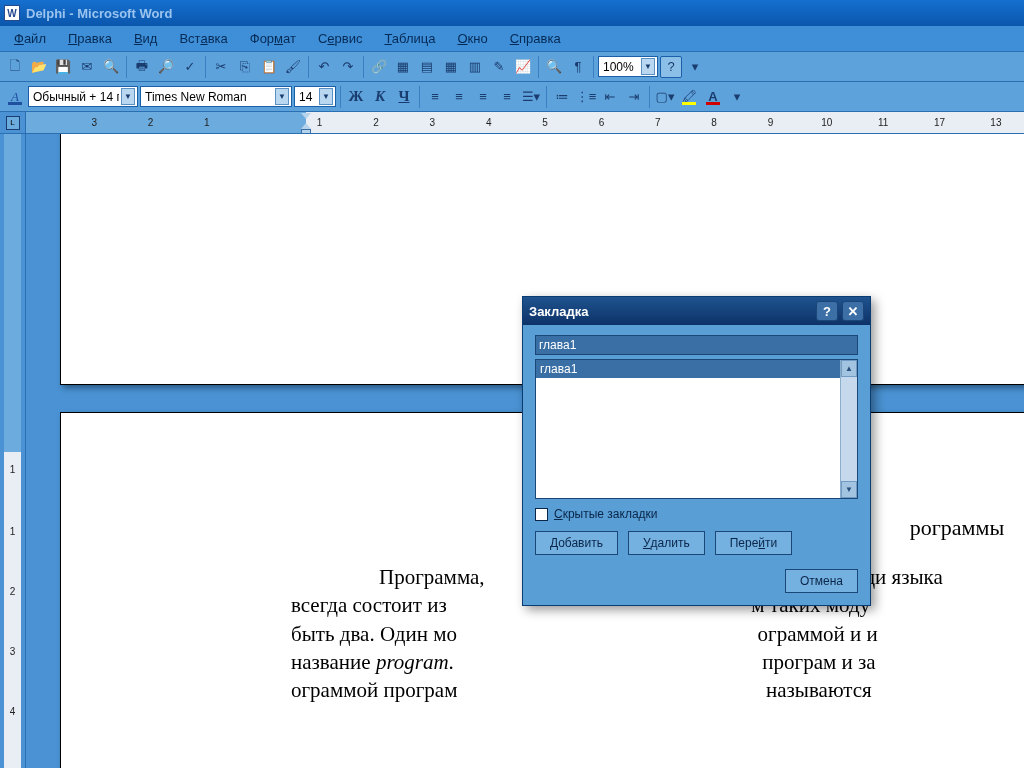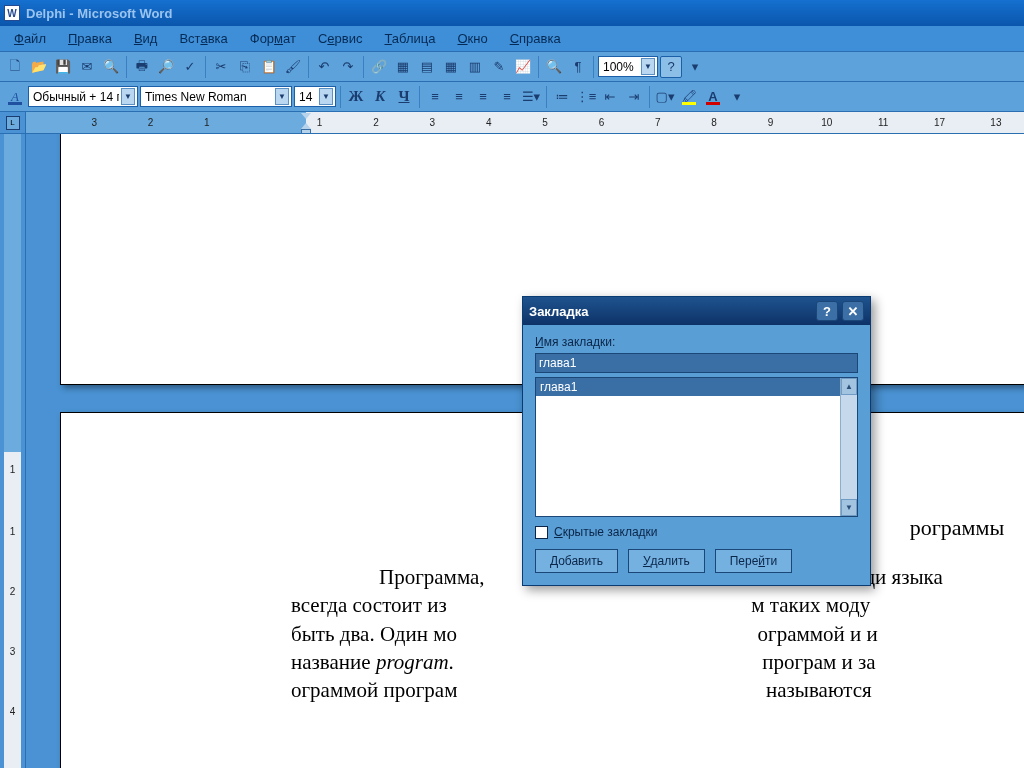--- a/index.html
+++ b/index.html
@@ -437,32 +437,34 @@
 </div>
 
 <div class="dialog">
   <div class="dtitle">
     <span>Закладка</span>
     <span class="spacer"></span>
     <div class="dbtn-x">?</div>
     <div class="dbtn-x">✕</div>
   </div>
   <div class="dbody">
-    <label><span class="ul">И</span>мя закладки:</label>
     <input class="text sel" value="глава1" style="">
     <div class="listbox">
       <div class="item">глава1</div>
       <div class="sbar">
         <div class="sbtn">▲</div>
         <div class="sbtn bot">▼</div>
       </div>
     </div>
     <div class="check">
       <span class="box"></span>
       <span><span class="ul">С</span>крытые закладки</span>
     </div>
     <div class="btnrow">
       <div class="btn"><span class="ul">Д</span>обавить</div>
       <div class="btn"><span class="ul">У</span>далить</div>
       <div class="btn">Пере<span class="ul">й</span>ти</div>
     </div>
+    <div class="cancel-row">
+      <div class="btn">Отмена</div>
+    </div>
   </div>
 </div>
 
 </body></html>

